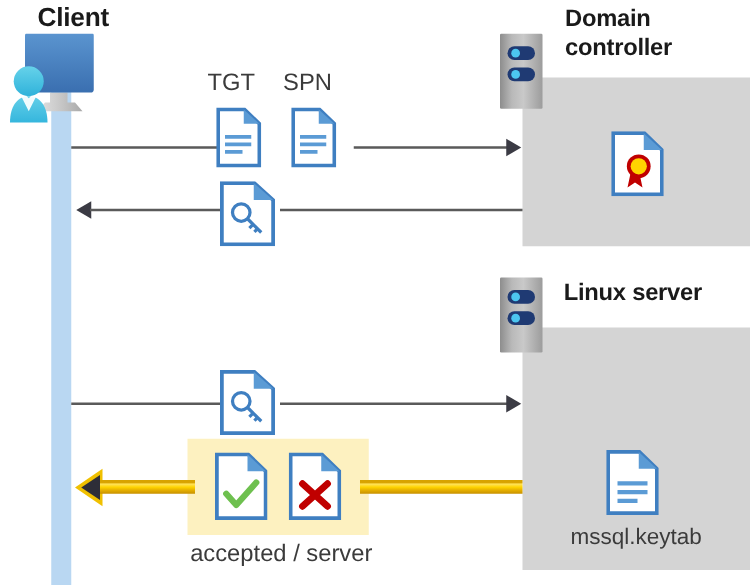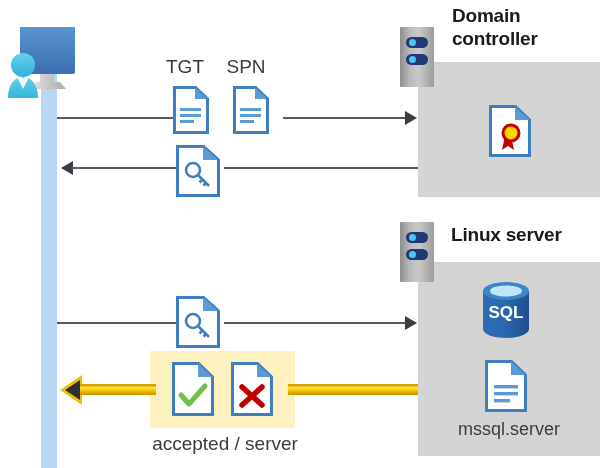--- a/index.html
+++ b/index.html
@@ -125,20 +125,21 @@
 <body>
 
 <div id="canvas">
 
   <div class="abs gray-panel" style="left:418px; top:62px; width:182px; height:135px;"></div>
 
   <div class="abs gray-panel" style="left:418px; top:262px; width:182px; height:194px;"></div>
 
   <div class="abs lifeline" style="left:41px; top:72px; width:16px; height:396px;"></div>
 
+  <div class="abs heading title-client" style="left:30px; top:3px; width:120px;">Client</div>
 
   <div class="abs" style="left:4px; top:27px; width:90px; height:72px;">
     <svg class="icon-svg" width="90" height="72" viewBox="0 0 90 72">
       <defs>
         <linearGradient id="monGrad" x1="0" y1="0" x2="0" y2="1">
           <stop offset="0%" stop-color="#5b95d0"></stop>
           <stop offset="100%" stop-color="#3a6fb0"></stop>
         </linearGradient>
         <linearGradient id="standGrad" x1="0" y1="0" x2="1" y2="0">
           <stop offset="0%" stop-color="#e3e3e3"></stop>
@@ -189,47 +190,32 @@
     </svg>
   </div>
 
   <div class="abs server-rack" style="left:400px; top:222px; width:34px; height:60px;">
     <div class="rack-led" style="left:6px; top:10px; width:22px; height:11px;"></div>
     <div class="rack-led" style="left:6px; top:27px; width:22px; height:11px;"></div>
   </div>
 
   <div class="abs heading title-linux" style="left:451px; top:224px; width:160px;">Linux server</div>
 
-  <div class="abs" style="left:481px; top:281px; width:50px; height:58px;">
-    <svg class="icon-svg" width="50" height="58" viewBox="0 0 50 58">
-      <defs>
-        <linearGradient id="dbGrad" x1="0" y1="0" x2="1" y2="0">
-          <stop offset="0%" stop-color="#2f6cb5"></stop>
-          <stop offset="50%" stop-color="#2a67b0"></stop>
-          <stop offset="100%" stop-color="#1f4f8c"></stop>
-        </linearGradient>
-      </defs>
-      <path d="M2 10 h46 v38 c0 5 -10 9 -23 9 c-13 0 -23 -4 -23 -9 z" fill="url(#dbGrad)"></path>
-      <ellipse cx="25" cy="10" rx="23" ry="9" fill="#3e86c9"></ellipse>
-      <ellipse cx="25" cy="10" rx="16" ry="5.6" fill="#bfe6f7"></ellipse>
-      <text x="25" y="37" font-family="'Liberation Sans',sans-serif" font-size="17" font-weight="bold" fill="#ffffff" text-anchor="middle">SQL</text>
-    </svg>
-  </div>
 
   <div class="abs" style="left:485px; top:360px; width:42px; height:52px;">
     <svg class="icon-svg" width="42" height="52" viewBox="0 0 42 52">
       <path d="M1.5 1.5 h25 L40.5 15 v35.5 H1.5 z" fill="#ffffff" stroke="#3f7fc1" stroke-width="3"></path>
       <path d="M26 1.5 L40.5 15 H26 z" fill="#5b9bd5"></path>
       <rect x="9" y="25" width="24" height="3.4" fill="#5b9bd5"></rect>
       <rect x="9" y="32" width="24" height="3.4" fill="#5b9bd5"></rect>
       <rect x="9" y="39" width="16" height="3.4" fill="#5b9bd5"></rect>
     </svg>
   </div>
 
-  <div class="abs keytab-label" style="left:418px; top:419px; width:182px;">mssql.server</div>
+  <div class="abs keytab-label" style="left:418px; top:419px; width:182px;">mssql.keytab</div>
 
   <div class="abs conn-line" style="left:57px; top:117px; width:117px;"></div>
   <div class="abs conn-line" style="left:283px; top:117px; width:125px;"></div>
   <div class="abs arrow-right" style="left:405px; top:111px;"></div>
 
   <div class="abs doc-tag" style="left:215px; top:56px; width:62px;">SPN</div>
   <div class="abs doc-tag" style="left:155px; top:56px; width:60px;">TGT</div>
 
   <div class="abs" style="left:173px; top:86px; width:36px; height:48px;">
     <svg class="icon-svg" width="36" height="48" viewBox="0 0 36 48">

